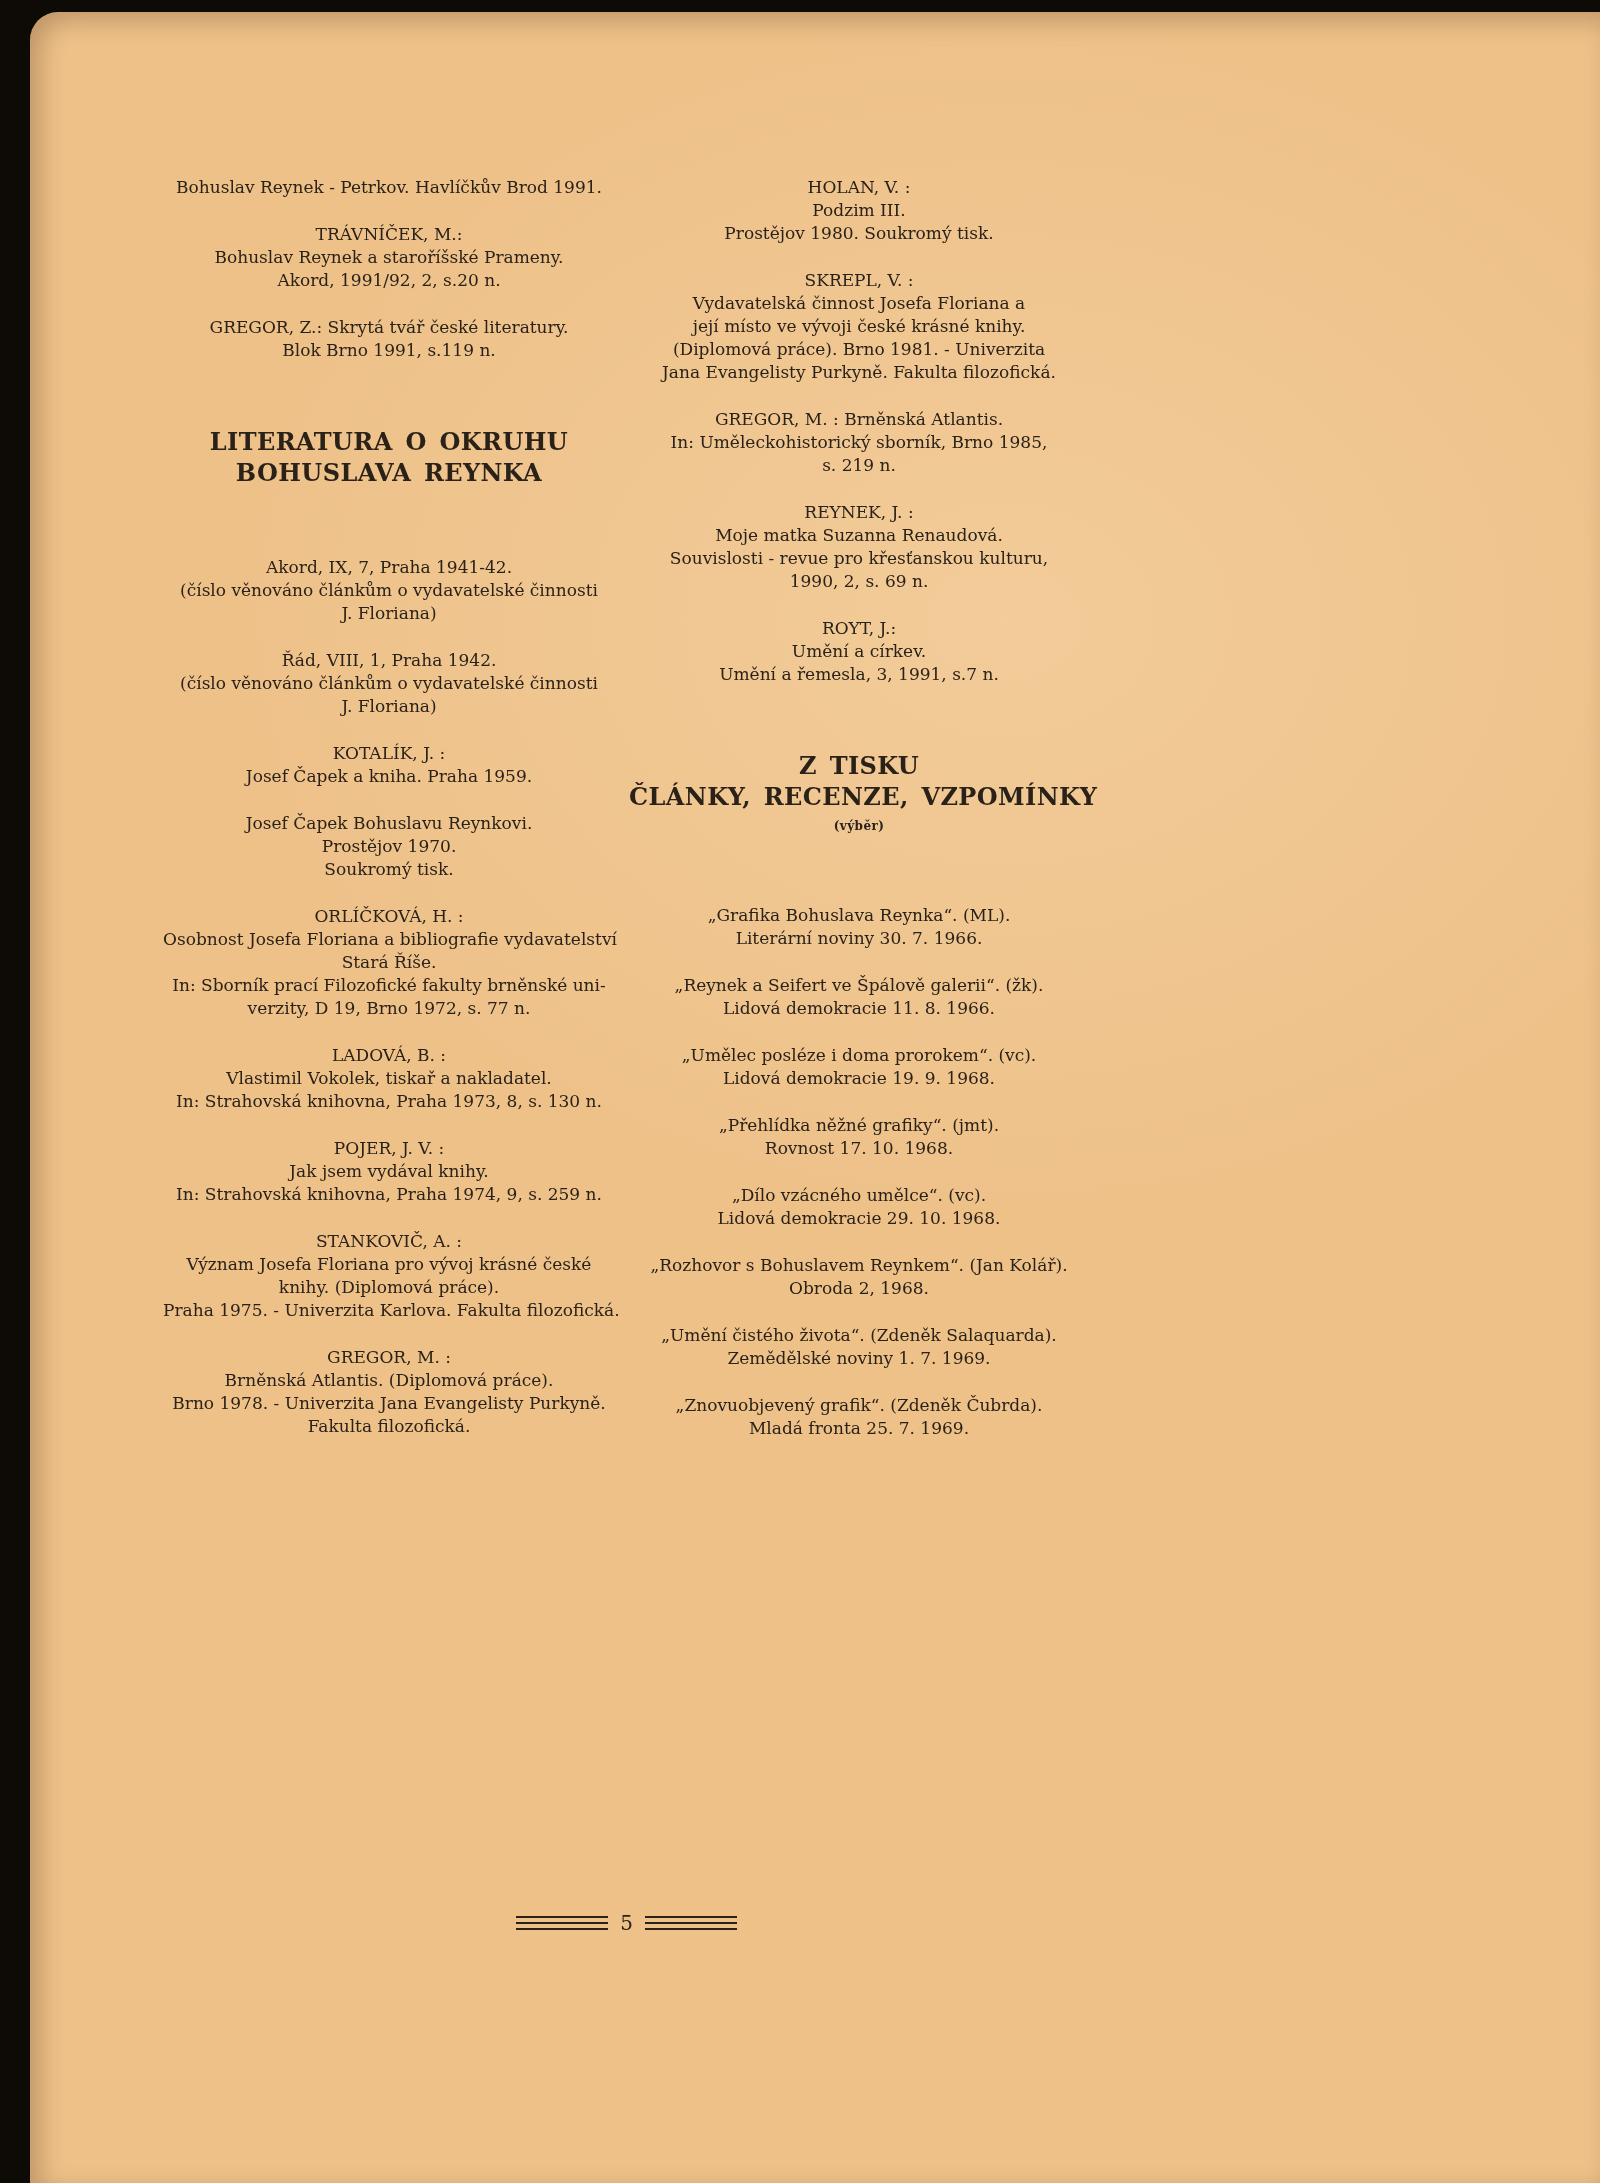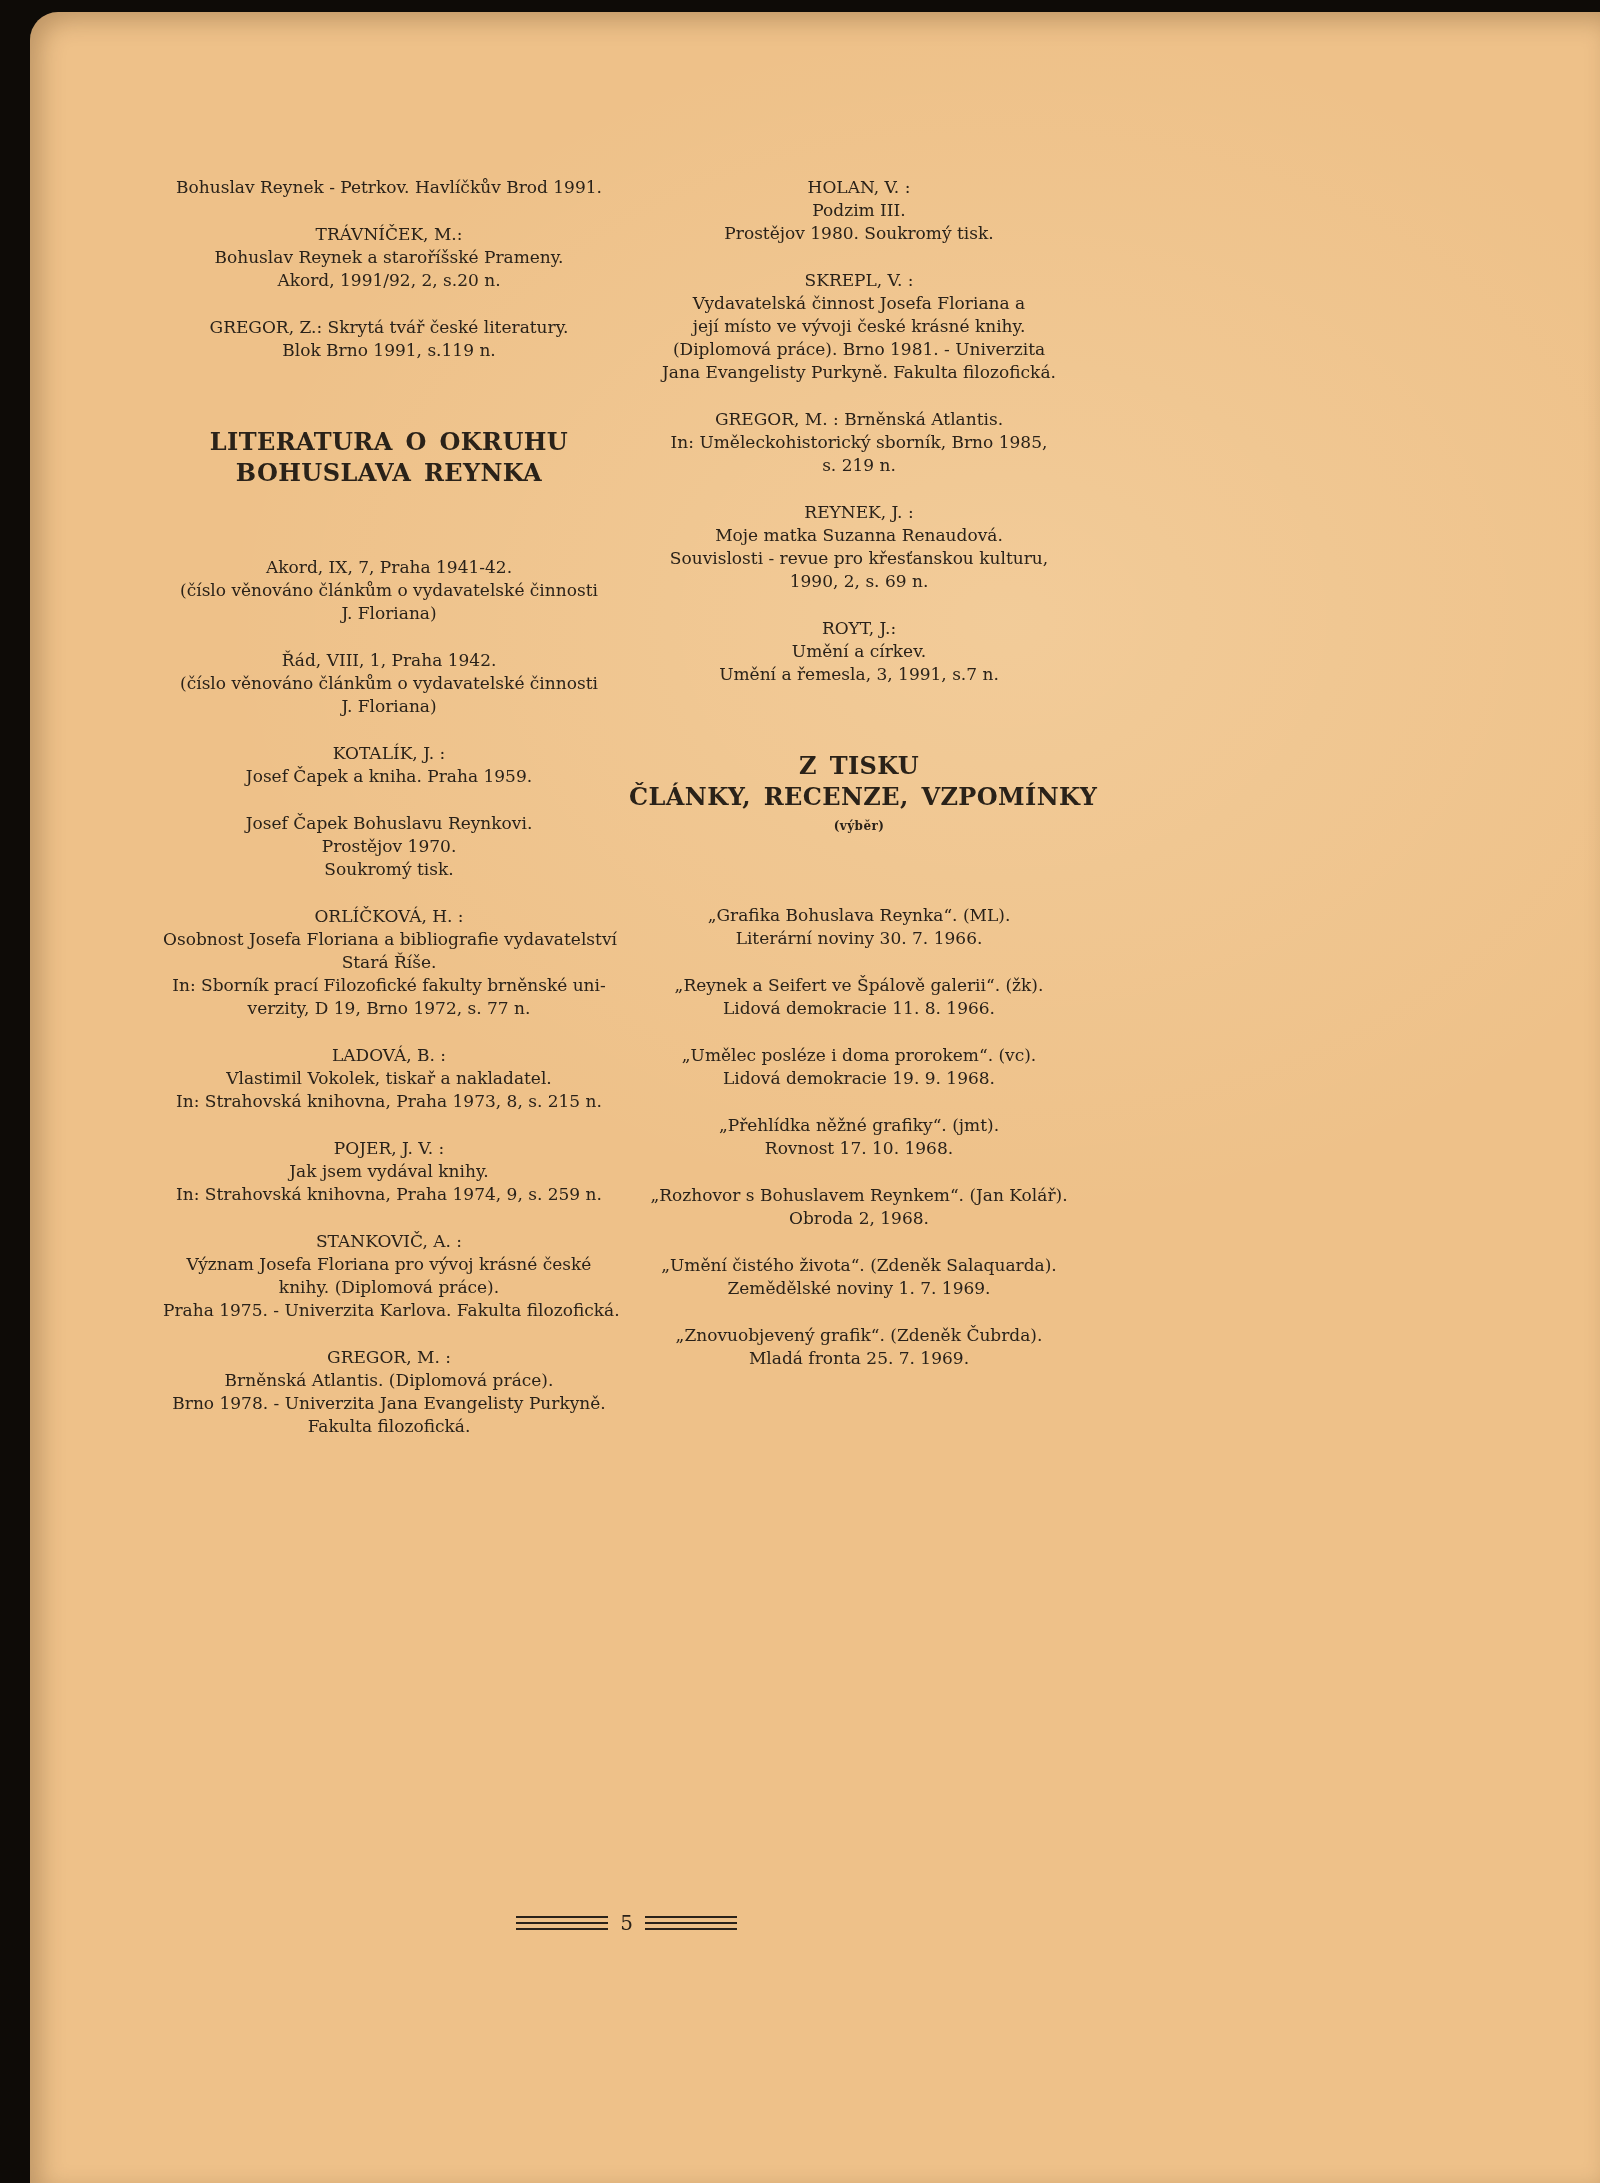--- a/index.html
+++ b/index.html
@@ -127,21 +127,21 @@
         <div class="block block-entry">
           <div class="line">ORLÍČKOVÁ, H. :</div>
           <div class="line">Osobnost Josefa Floriana a bibliografie vydavatelství</div>
           <div class="line">Stará Říše.</div>
           <div class="line">In: Sborník prací Filozofické fakulty brněnské uni-</div>
           <div class="line">verzity, D 19, Brno 1972, s. 77 n.</div>
         </div>
         <div class="block block-entry">
           <div class="line">LADOVÁ, B. :</div>
           <div class="line">Vlastimil Vokolek, tiskař a nakladatel.</div>
-          <div class="line">In: Strahovská knihovna, Praha 1973, 8, s. 215 n.</div>
+          <div class="line">In: Strahovská knihovna, Praha 1973, 8, s. 130 n.</div>
         </div>
         <div class="block block-entry">
           <div class="line">POJER, J. V. :</div>
           <div class="line">Jak jsem vydával knihy.</div>
           <div class="line">In: Strahovská knihovna, Praha 1974, 9, s. 259 n.</div>
         </div>
         <div class="block block-entry">
           <div class="line">STANKOVIČ, A. :</div>
           <div class="line">Význam Josefa Floriana pro vývoj krásné české</div>
           <div class="line">knihy. (Diplomová práce).</div>
@@ -198,20 +198,24 @@
         </div>
         <div class="block block-entry">
           <div class="line">„Umělec posléze i doma prorokem“. (vc).</div>
           <div class="line">Lidová demokracie 19. 9. 1968.</div>
         </div>
         <div class="block block-entry">
           <div class="line">„Přehlídka něžné grafiky“. (jmt).</div>
           <div class="line">Rovnost 17. 10. 1968.</div>
         </div>
         <div class="block block-entry">
+          <div class="line">„Dílo vzácného umělce“. (vc).</div>
+          <div class="line">Lidová demokracie 29. 10. 1968.</div>
+        </div>
+        <div class="block block-entry">
           <div class="line">„Rozhovor s Bohuslavem Reynkem“. (Jan Kolář).</div>
           <div class="line">Obroda 2, 1968.</div>
         </div>
         <div class="block block-entry">
           <div class="line">„Umění čistého života“. (Zdeněk Salaquarda).</div>
           <div class="line">Zemědělské noviny 1. 7. 1969.</div>
         </div>
         <div class="block block-entry">
           <div class="line">„Znovuobjevený grafik“. (Zdeněk Čubrda).</div>
           <div class="line">Mladá fronta 25. 7. 1969.</div>

